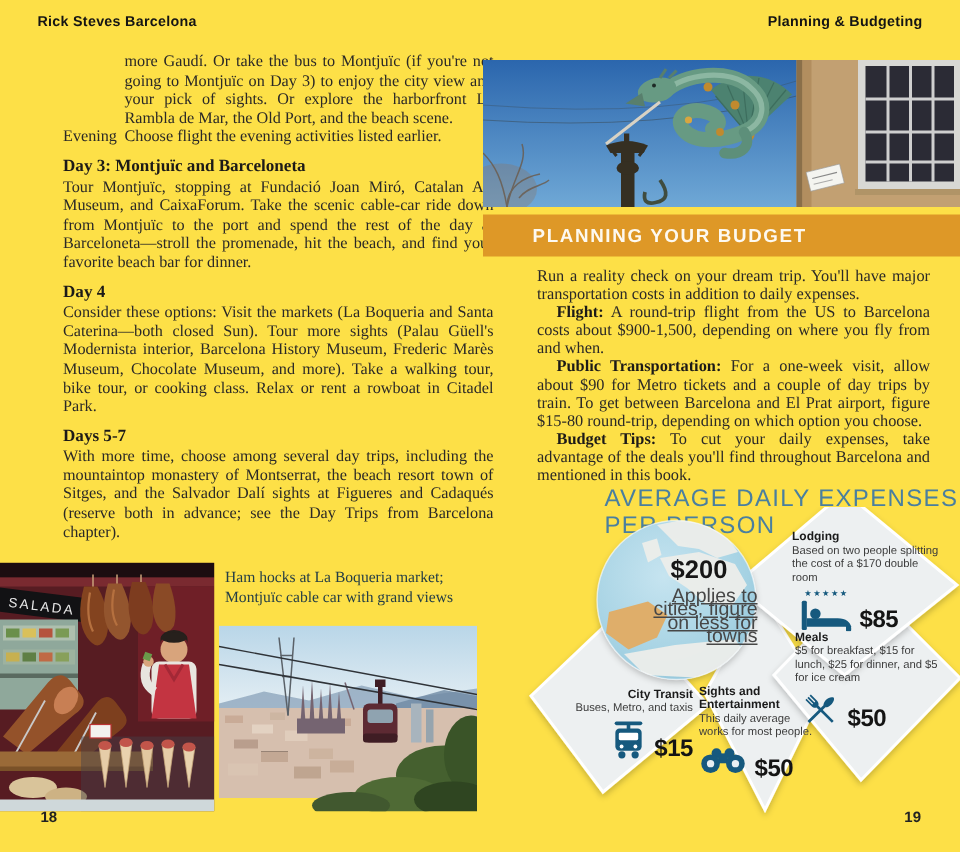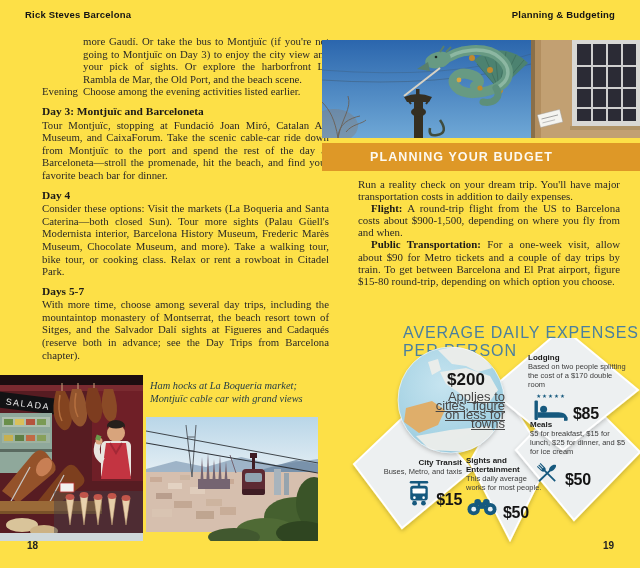--- a/index.html
+++ b/index.html
@@ -20,30 +20,30 @@
   .hang .lbl{width:41px;flex:none;}
   .hang .txt{flex:1;text-align:justify;}
   .textcol h3{font-size:11.4px;line-height:12.6px;margin:7px 0 1px 0;color:#1c1a18;}
   .textcol p{margin:0;text-align:justify;}
 
   
   .photo{position:absolute;overflow:hidden;}
   #photo-market{left:0;top:375px;width:143px;height:166px;}
   #photo-cable{left:146px;top:417px;width:172px;height:124px;}
   .caption{position:absolute;left:150px;top:379px;width:172px;
-           font-family:"Liberation Serif",serif;font-style:italic;font-size:10.4px;line-height:13px;
+           font-family:"Liberation Serif",serif;font-size:10.4px;line-height:13px;
            color:var(--caption-teal,#253E46);}
   .pagenum{position:absolute;top:540px;font-size:10px;font-weight:bold;color:#222;}
   #num-left{left:27px;} #num-right{right:26px;}
 
   
   #photo-dragon{left:2px;top:40px;width:318px;height:98px;}
   .banner{position:absolute;left:2px;top:143px;width:318px;height:28px;
           background:var(--banner-orange,#DE9827);}
-  .banner span{display:block;padding-left:48px;line-height:28px;color:#fdf9f0;
+  .banner span{display:block;padding-left:33px;line-height:28px;color:#fdf9f0;
           font-size:12.5px;font-weight:bold;letter-spacing:1.1px;}
   .rtext{position:absolute;left:38px;top:178px;width:262px;
          font-family:"Liberation Serif",serif;font-size:10.9px;line-height:12.1px;color:#2b2927;}
   .rtext p{margin:0;text-align:justify;}
   .rtext p.ind{text-indent:13px;}
   .rtext b{color:#1c1a18;}
   .info-heading{position:absolute;left:43px;top:324px;font-size:16px;letter-spacing:.9px;
           color:var(--heading-blue,#4A7F9F);margin-left:40px;}
 
   
@@ -76,21 +76,21 @@
   <div class="page" id="page-left">
     <div class="run-head">Rick Steves Barcelona</div>
 
     <div class="textcol">
       <div class="hang">
         <span class="lbl"></span>
         <span class="txt">more Gaudí. Or take the bus to Montjuïc (if you're not going to Montjuïc on Day 3) to enjoy the city view and your pick of sights. Or explore the harborfront La Rambla de Mar, the Old Port, and the beach scene.</span>
       </div>
       <div class="hang">
         <span class="lbl">Evening</span>
-        <span class="txt">Choose among the evening activities listed earlier.</span>
+        <span class="txt">Choose flight the evening activities listed earlier.</span>
       </div>
       <h3>Day 3: Montjuïc and Barceloneta</h3>
       <p>Tour Montjuïc, stopping at Fundació Joan Miró, Catalan Art Museum, and CaixaForum. Take the scenic cable-car ride down from Montjuïc to the port and spend the rest of the day at Barceloneta—stroll the promenade, hit the beach, and find your favorite beach bar for dinner.</p>
       <h3>Day 4</h3>
       <p>Consider these options: Visit the markets (La Boqueria and Santa Caterina—both closed Sun). Tour more sights (Palau Güell's Modernista interior, Barcelona History Museum, Frederic Marès Museum, Chocolate Museum, and more). Take a walking tour, bike tour, or cooking class. Relax or rent a rowboat in Citadel Park.</p>
       <h3>Days 5-7</h3>
       <p>With more time, choose among several day trips, including the mountaintop monastery of Montserrat, the beach resort town of Sitges, and the Salvador Dalí sights at Figueres and Cadaqués (reserve both in advance; see the Day Trips from Barcelona chapter).</p>
     </div>
 
     <div class="photo" id="photo-market">
@@ -332,20 +332,21 @@
     </div>
 
     <div class="banner">
       <span>PLANNING YOUR BUDGET</span>
     </div>
 
     <div class="rtext">
       <p>Run a reality check on your dream trip. You'll have major transportation costs in addition to daily expenses.</p>
       <p class="ind"><b>Flight:</b> <span>A round-trip flight from the US to Barcelona costs about $900-1,500, depending on where you fly from and when.</span></p>
       <p class="ind"><b>Public Transportation:</b> <span>For a one-week visit, allow about $90 for Metro tickets and a couple of day trips by train. To get between Barcelona and El Prat airport, figure $15-80 round-trip, depending on which option you choose.</span></p>
+      <p class="ind"><b>Budget Tips:</b> <span>To cut your daily expenses, take advantage of the deals you'll find throughout Barcelona and mentioned in this book.</span></p>
     </div>
 
     <div class="info-heading">AVERAGE DAILY EXPENSES PER PERSON</div>
 
     <div class="infographic">
       <svg class="bg" width="320" height="215" viewBox="0 0 320 215">
         <defs>
           <radialGradient id="gSea" cx="0.42" cy="0.35" r="0.75">
             <stop offset="0" stop-color="#c6e4f0"></stop>
               <stop offset="0.7" stop-color="#a5d2e3"></stop>

